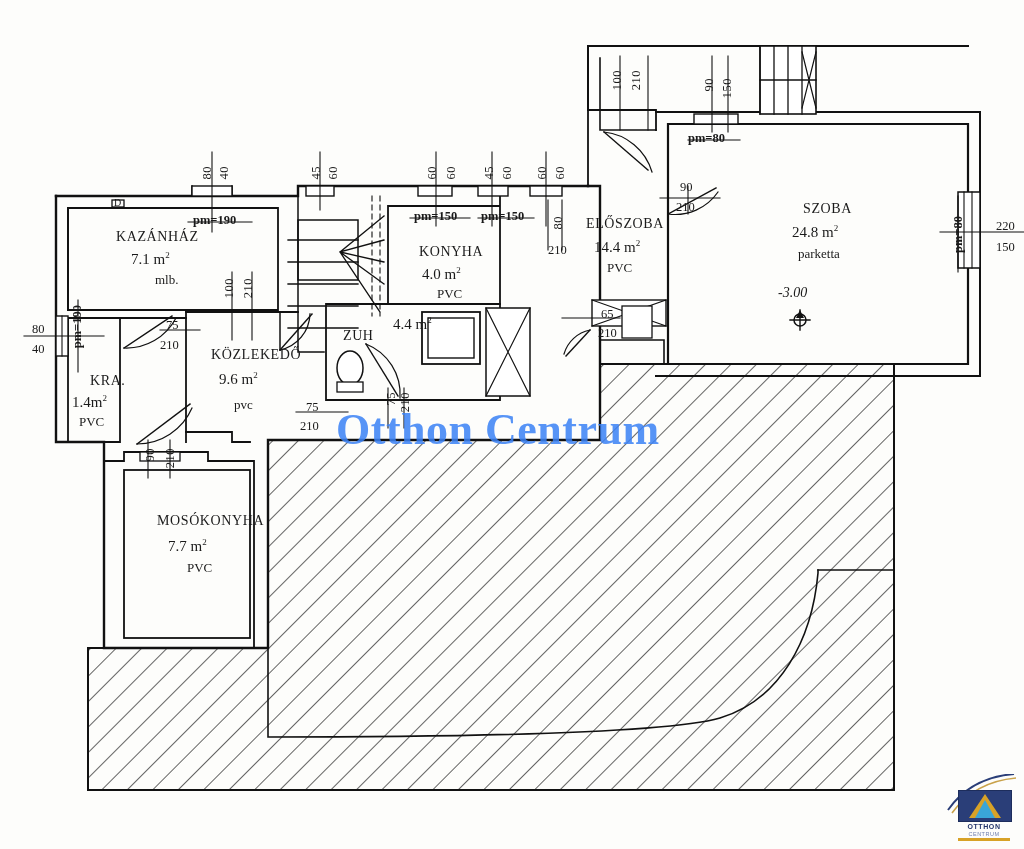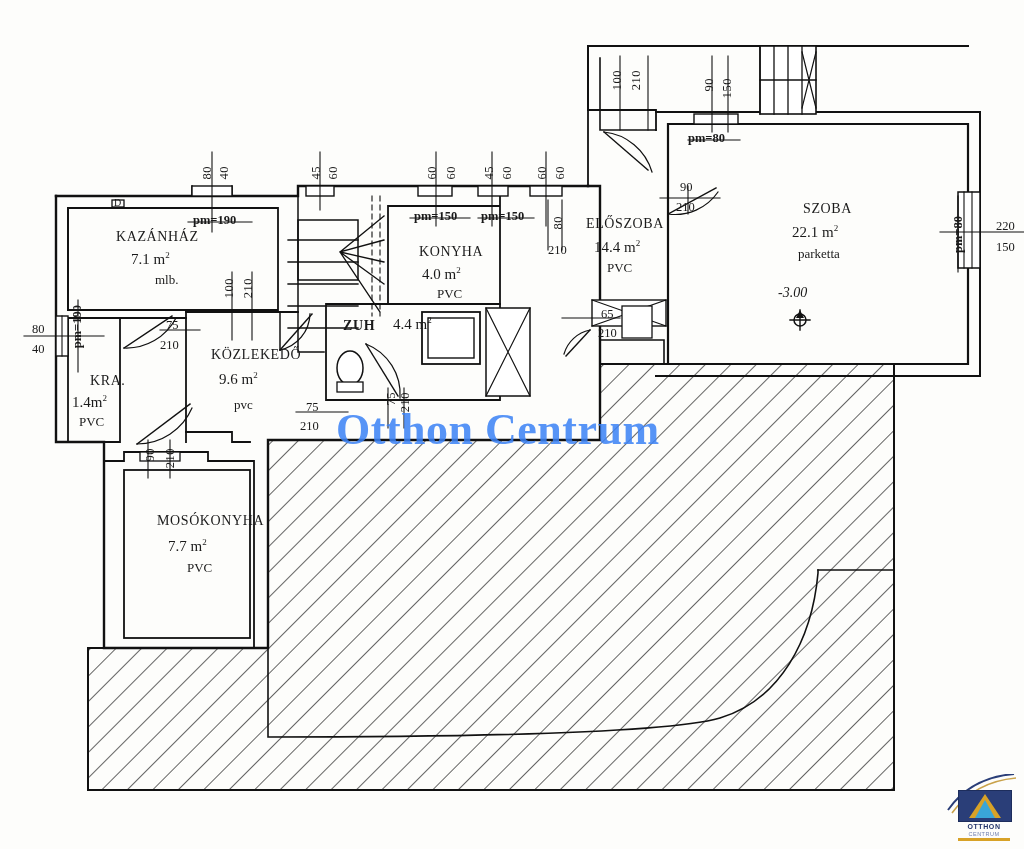--- a/index.html
+++ b/index.html
@@ -254,29 +254,29 @@
   <div class="lbl room-mat" style="left:79px;top:414px;">PVC</div>
 
   <div class="lbl room-name" style="left:211px;top:347px;">KÖZLEKEDŐ</div>
   <div class="lbl room-area" style="left:219px;top:370px;"><span>9.6 m</span><span class="sup">2</span></div>
   <div class="lbl room-mat" style="left:234px;top:397px;">pvc</div>
 
   <div class="lbl room-name" style="left:419px;top:244px;">KONYHA</div>
   <div class="lbl room-area" style="left:422px;top:265px;"><span>4.0 m</span><span class="sup">2</span></div>
   <div class="lbl room-mat" style="left:437px;top:286px;">PVC</div>
 
-  <div class="lbl room-name" style="left:343px;top:318px;font-weight:bold;">ZUH</div>
+  <div class="lbl room-name" style="left:343px;top:328px;">ZUH</div>
   <div class="lbl room-area" style="left:393px;top:315px;"><span>4.4 m</span><span class="sup">2</span></div>
 
   <div class="lbl room-name" style="left:586px;top:216px;">ELŐSZOBA</div>
   <div class="lbl room-area" style="left:594px;top:238px;"><span>14.4 m</span><span class="sup">2</span></div>
   <div class="lbl room-mat" style="left:607px;top:260px;">PVC</div>
 
   <div class="lbl room-name" style="left:803px;top:201px;">SZOBA</div>
-  <div class="lbl room-area" style="left:792px;top:223px;"><span>22.1 m</span><span class="sup">2</span></div>
+  <div class="lbl room-area" style="left:792px;top:223px;"><span>24.8 m</span><span class="sup">2</span></div>
   <div class="lbl room-mat" style="left:798px;top:246px;">parketta</div>
   <div class="lbl lvl" style="left:778px;top:285px;font-style:italic;">-3.00</div>
 
   <div class="lbl room-name" style="left:157px;top:513px;">MOSÓKONYHA</div>
   <div class="lbl room-area" style="left:168px;top:537px;"><span>7.7 m</span><span class="sup">2</span></div>
   <div class="lbl room-mat" style="left:187px;top:560px;">PVC</div>
 
   <div class="lbl dim-v" style="left:200px;top:166px;">80</div>
   <div class="lbl dim-v" style="left:217px;top:166px;">40</div>
   <div class="lbl pm" style="left:193px;top:213px;">pm=190</div>

